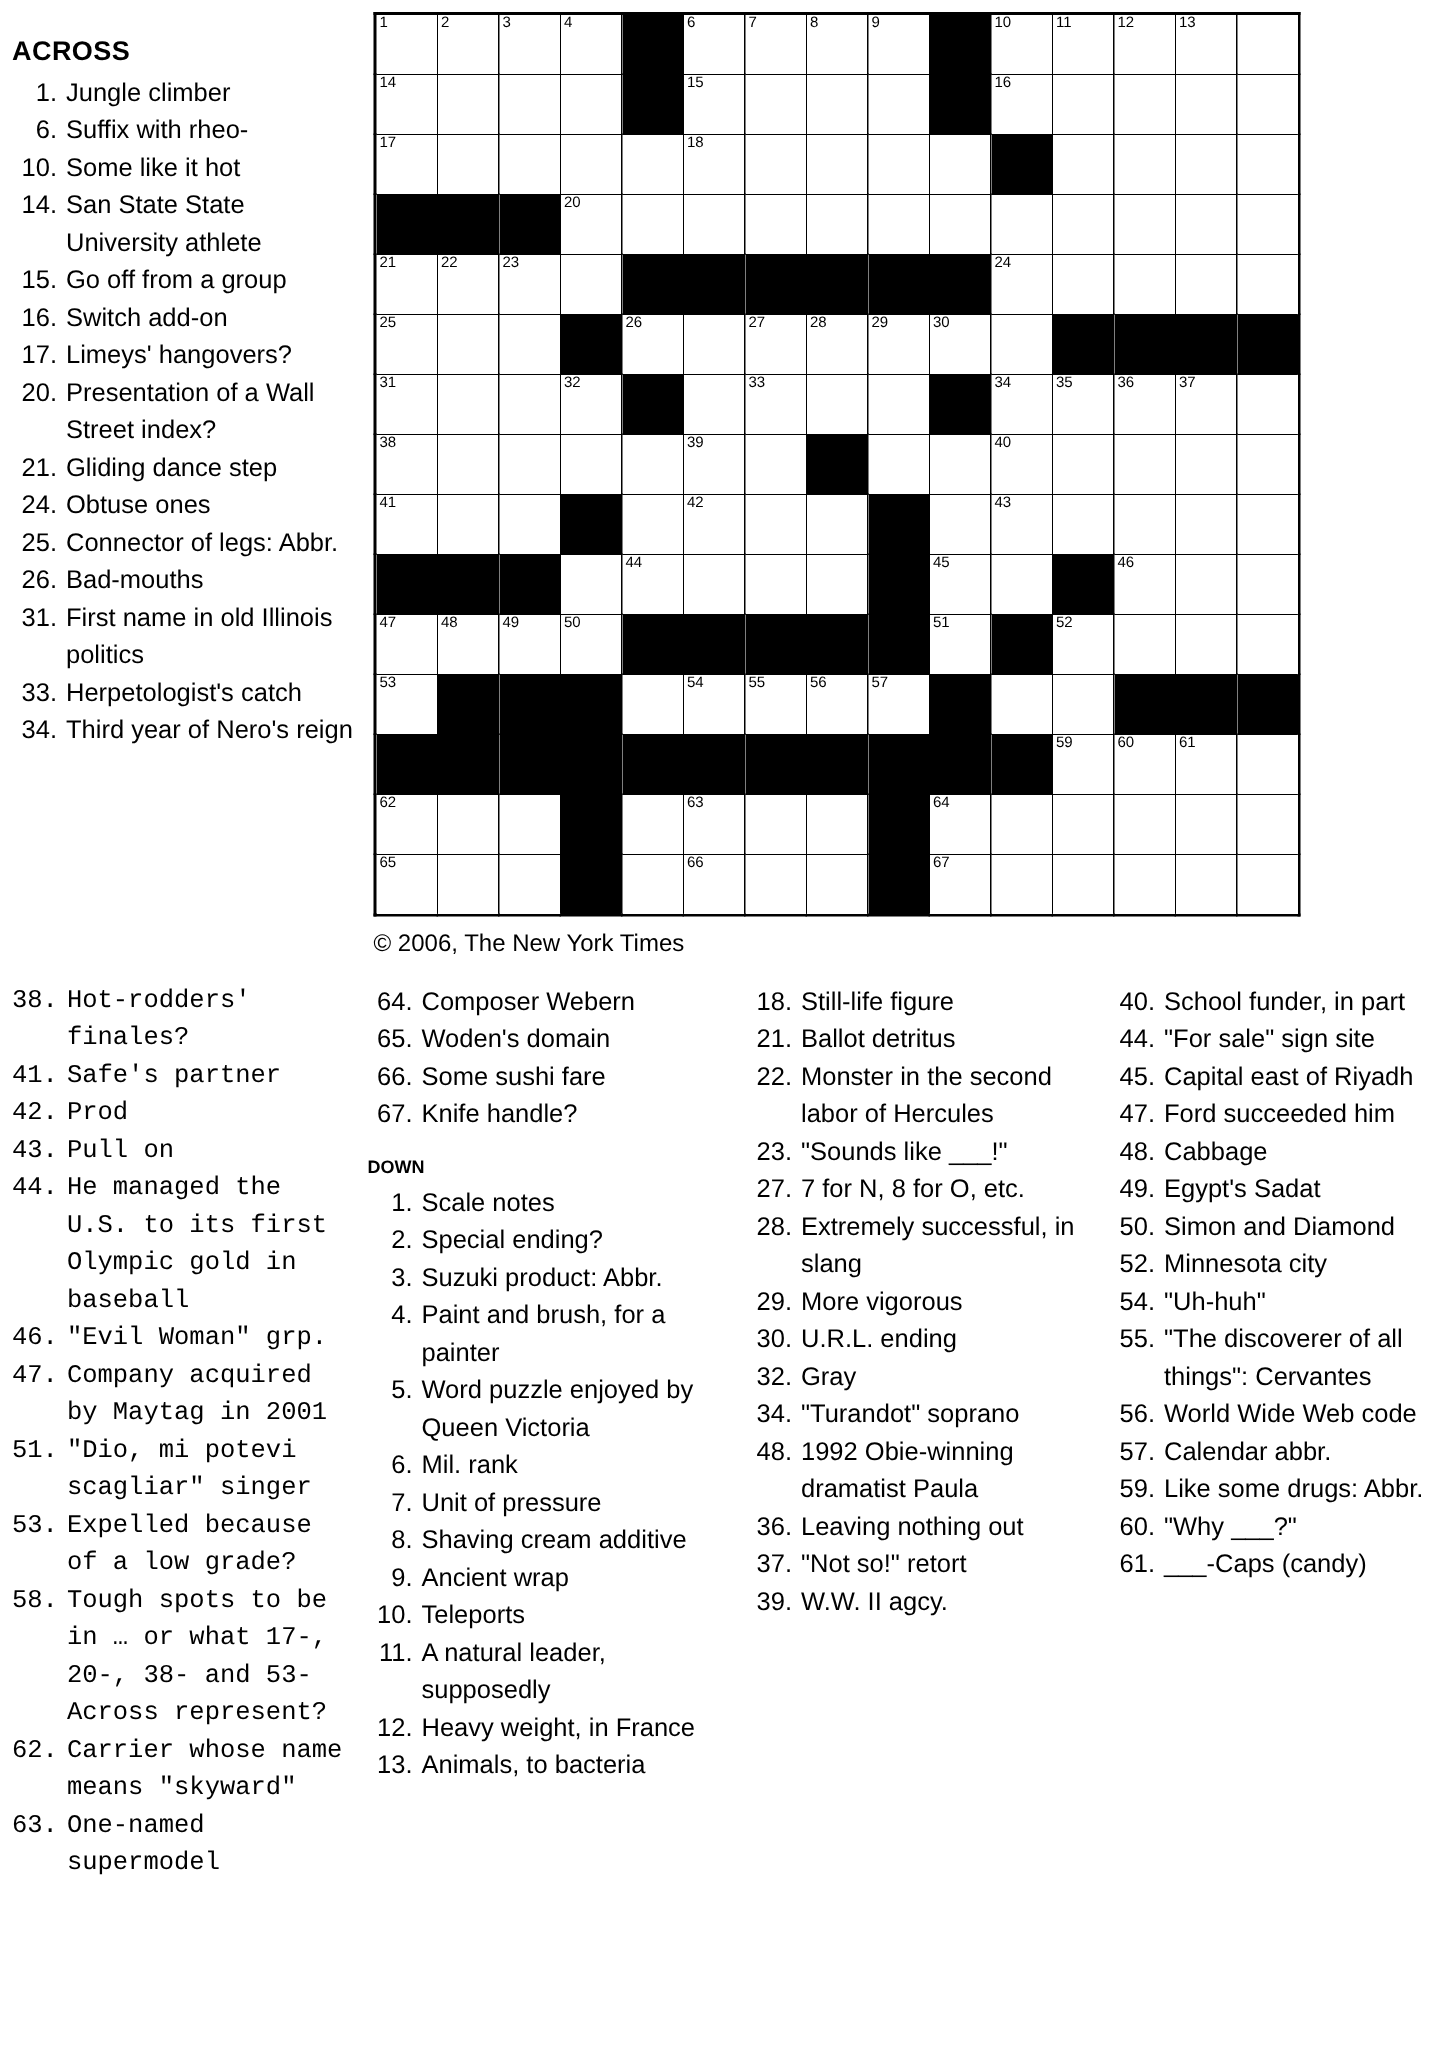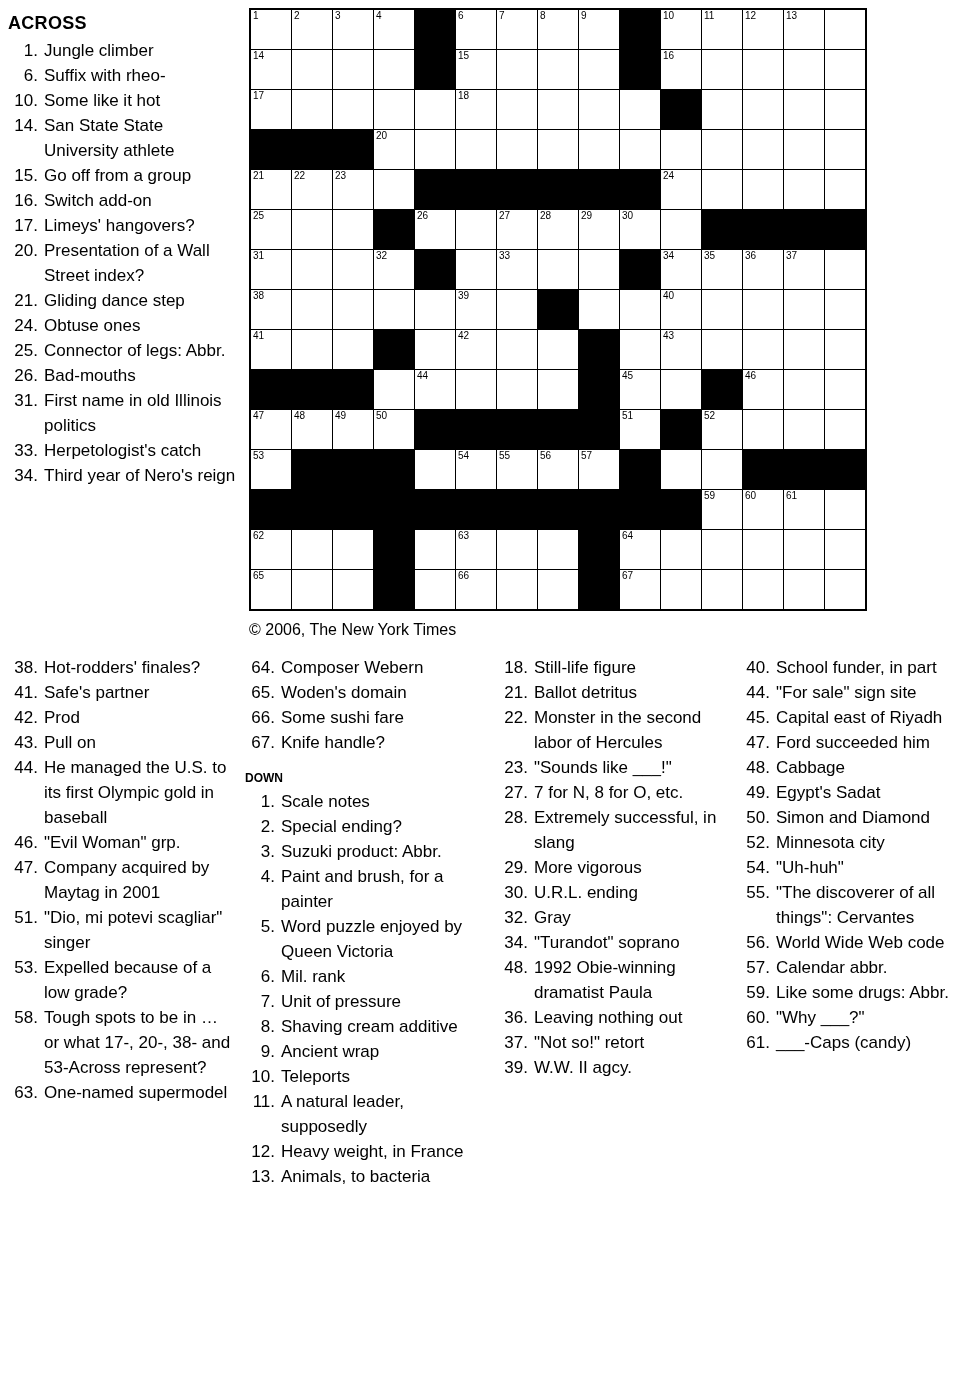--- a/index.html
+++ b/index.html
@@ -27,21 +27,21 @@
     position: absolute;
     left: 8px;
     top: 8px;
     width: 228px;
   }
 
   .section-heading {
     font-size: 18px;
     font-weight: bold;
     letter-spacing: 0.3px;
-    margin: 5px 0 4px 0;
+    margin: 16px 0 4px 0;
   }
 
   ol.clue-list {
     list-style: none;
     margin: 0;
     padding: 0;
   }
   ol.clue-list li {
     display: flex;
     font-size: 17px;
@@ -101,21 +101,21 @@
     position: absolute;
     left: 0;
     top: 655px;
     width: 964px;
     height: 720px;
   }
   .col {
     position: absolute;
     top: 0;
   }
-  .col-1 { left: 8px;   width: 228px; }
+  .col-1 { left: 8px;   width: 228px; font-family: Liberation Mono, monospace; }
   .col-2 { left: 245px; width: 222px; }
   .col-3 { left: 498px; width: 230px; }
   .col-4 { left: 740px; width: 220px; }
   .down-heading {
     font-size: 12px;
     font-weight: bold;
     margin: 16px 0 4px 0;
   }
 </style>
 </head>
@@ -620,20 +620,24 @@
         </li>
         <li>
           <span class="num">53.</span>
           <span class="txt">Expelled because of a low grade?</span>
         </li>
         <li>
           <span class="num">58.</span>
           <span class="txt">Tough spots to be in … or what 17-, 20-, 38- and 53-Across represent?</span>
         </li>
         <li>
+          <span class="num">62.</span>
+          <span class="txt">Carrier whose name means "skyward"</span>
+        </li>
+        <li>
           <span class="num">63.</span>
           <span class="txt">One-named supermodel</span>
         </li>
       </ol>
   </div>
 
   <div class="col col-2">
     <ol class="clue-list">
         <li>
           <span class="num">64.</span>

